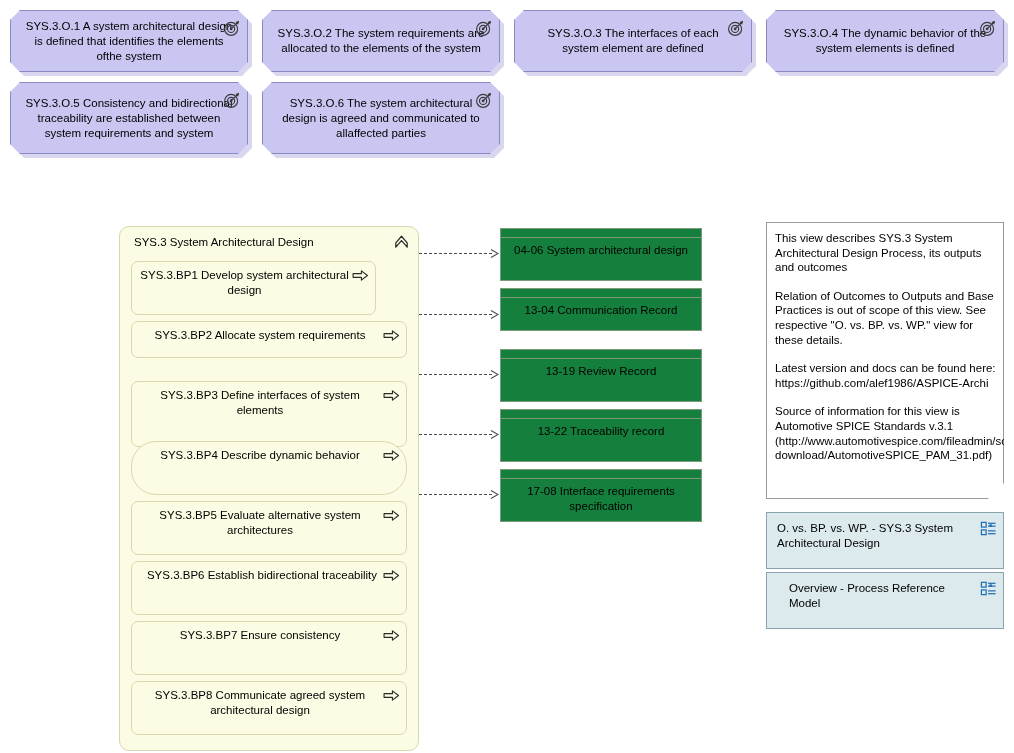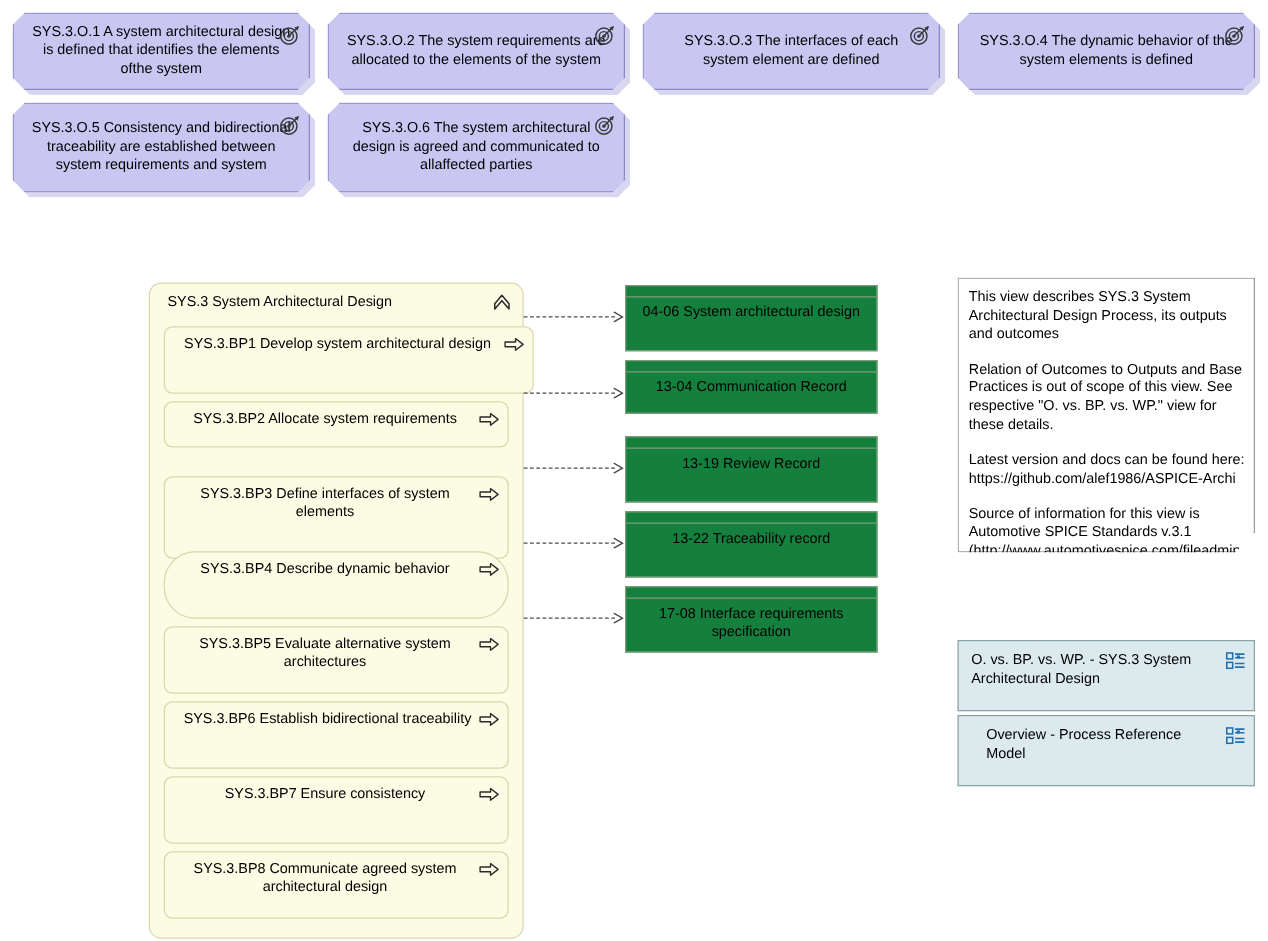--- a/index.html
+++ b/index.html
@@ -270,21 +270,21 @@
     </svg>
   </div>
 
   <div class="proc-group" style="left:119px;top:226px;width:300px;height:525px;">
     <div class="proc-group-title">SYS.3 System Architectural Design</div>
     <svg class="icon-process" viewBox="0 0 20 20">
       <path d="M4 16 L4 11.5 L10 4.5 L16 11.5 L16 16 L10 9 Z" fill="none" stroke="#2a2a2a" stroke-width="1.3" stroke-linejoin="round"></path>
     </svg>
   </div>
 
-  <div class="bp" style="left:131px;top:261px;width:296px;height:54px;padding-left:15px;">
+  <div class="bp" style="left:131px;top:261px;width:245px;height:54px;padding-left:15px;">
     <div class="bp-label">SYS.3.BP1 Develop system architectural design</div>
     <svg class="icon-bp-arrow" viewBox="0 0 18 14">
       <path d="M1 5 L10 5 L10 2 L16.5 7 L10 12 L10 9 L1 9 Z" fill="none" stroke="#2a2a2a" stroke-width="1.2" stroke-linejoin="round"></path>
     </svg>
   </div>
 
   <div class="bp" style="left:131px;top:321px;width:276px;height:37px;">
     <div class="bp-label">SYS.3.BP2 Allocate system requirements</div>
     <svg class="icon-bp-arrow" viewBox="0 0 18 14">
       <path d="M1 5 L10 5 L10 2 L16.5 7 L10 12 L10 9 L1 9 Z" fill="none" stroke="#2a2a2a" stroke-width="1.2" stroke-linejoin="round"></path>
@@ -372,21 +372,21 @@
   </div>
   <div class="wp" style="left:500px;top:409px;width:202px;height:53px;">
     <div class="wp-band"></div>
     <div class="wp-label">13-22 Traceability record</div>
   </div>
   <div class="wp" style="left:500px;top:469px;width:202px;height:53px;">
     <div class="wp-band"></div>
     <div class="wp-label">17-08 Interface requirements specification</div>
   </div>
 
-  <div class="note" style="left:766px;top:222px;width:238px;height:220px;padding-left:20px;">
+  <div class="note" style="left:766px;top:222px;width:238px;height:277px;padding-left:20px;">
     <div class="note-inner">
       <p class="note-para">This view describes SYS.3 System Architectural Design Process, its outputs and outcomes</p>
       <p class="note-para">Relation of Outcomes to Outputs and Base Practices is out of scope of this view. See respective "O. vs. BP. vs. WP." view for these details.</p>
       <p class="note-para">Latest version and docs can be found here: https://github.com/alef1986/ASPICE-Archi</p>
       <p class="note-para">Source of information for this view is Automotive SPICE Standards v.3.1 (http://www.automotivespice.com/fileadmin/software-download/AutomotiveSPICE_PAM_31.pdf)</p>
     </div>
   </div>
 
   <div class="viewref" style="left:766px;top:512px;width:238px;height:57px;">
     <div class="viewref-label">O. vs. BP. vs. WP. - SYS.3 System Architectural Design</div>

